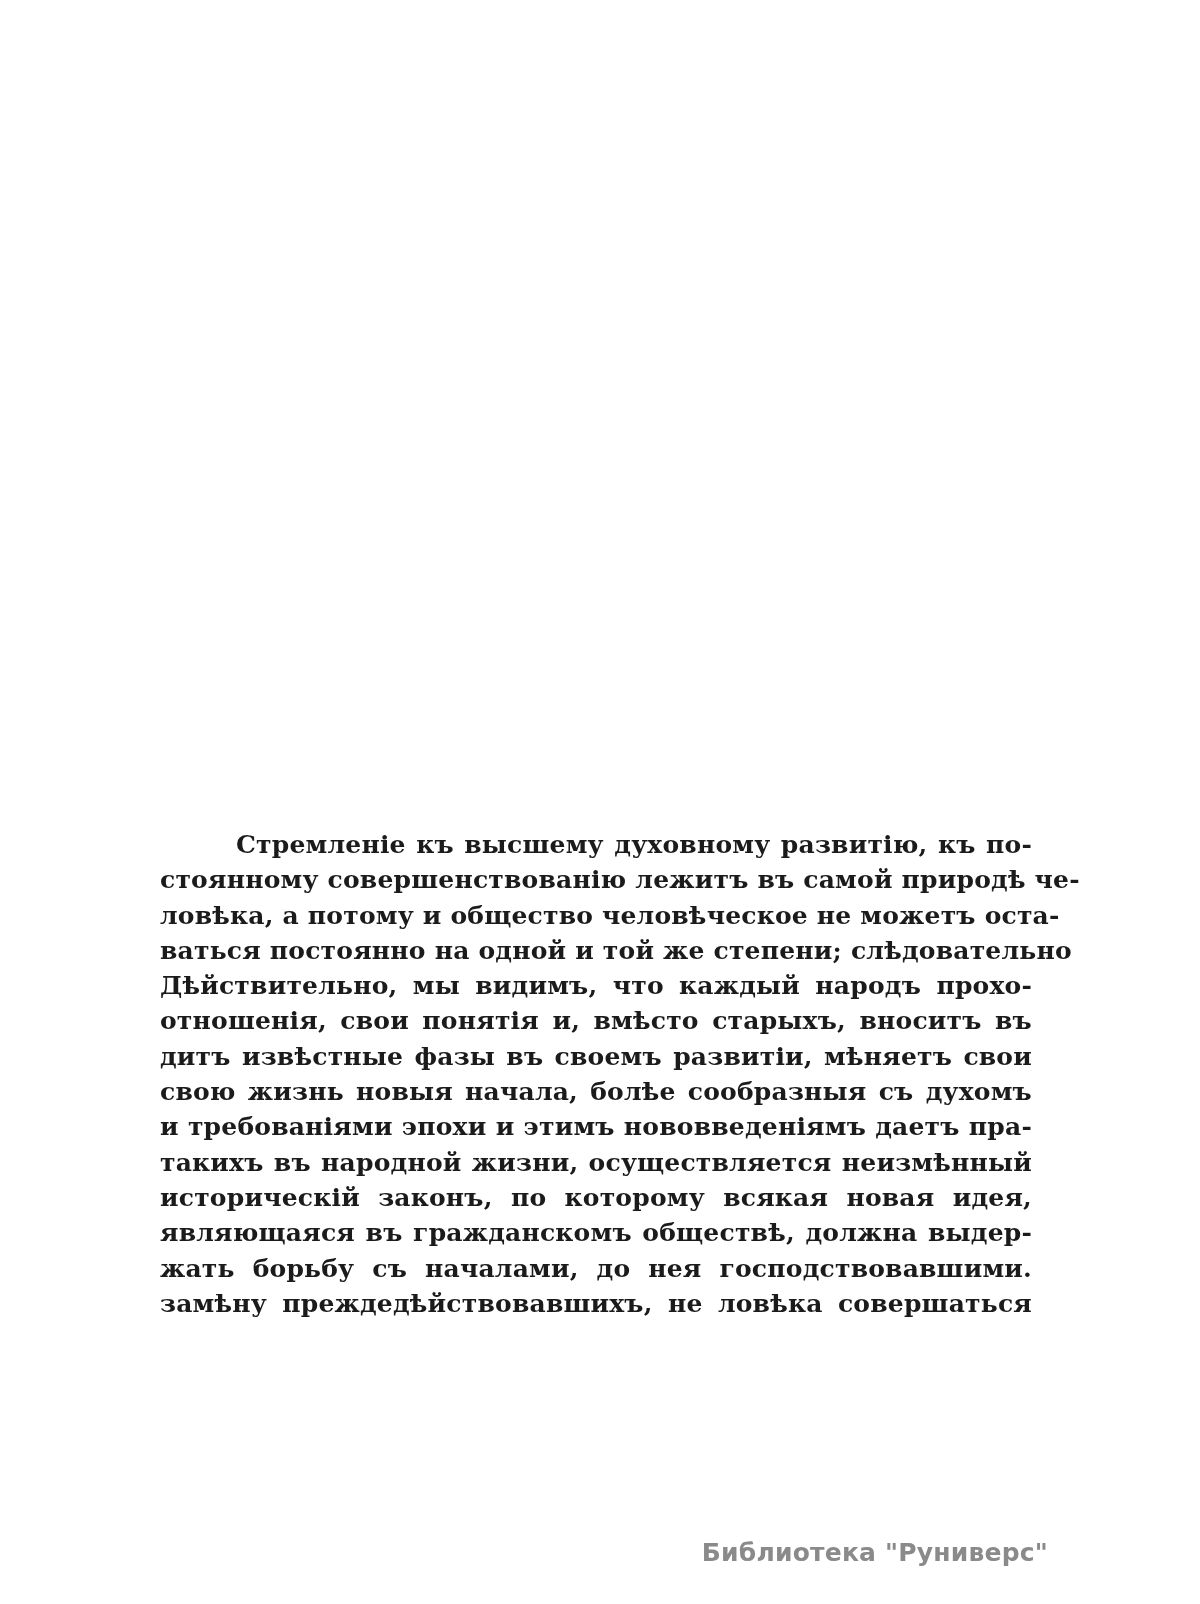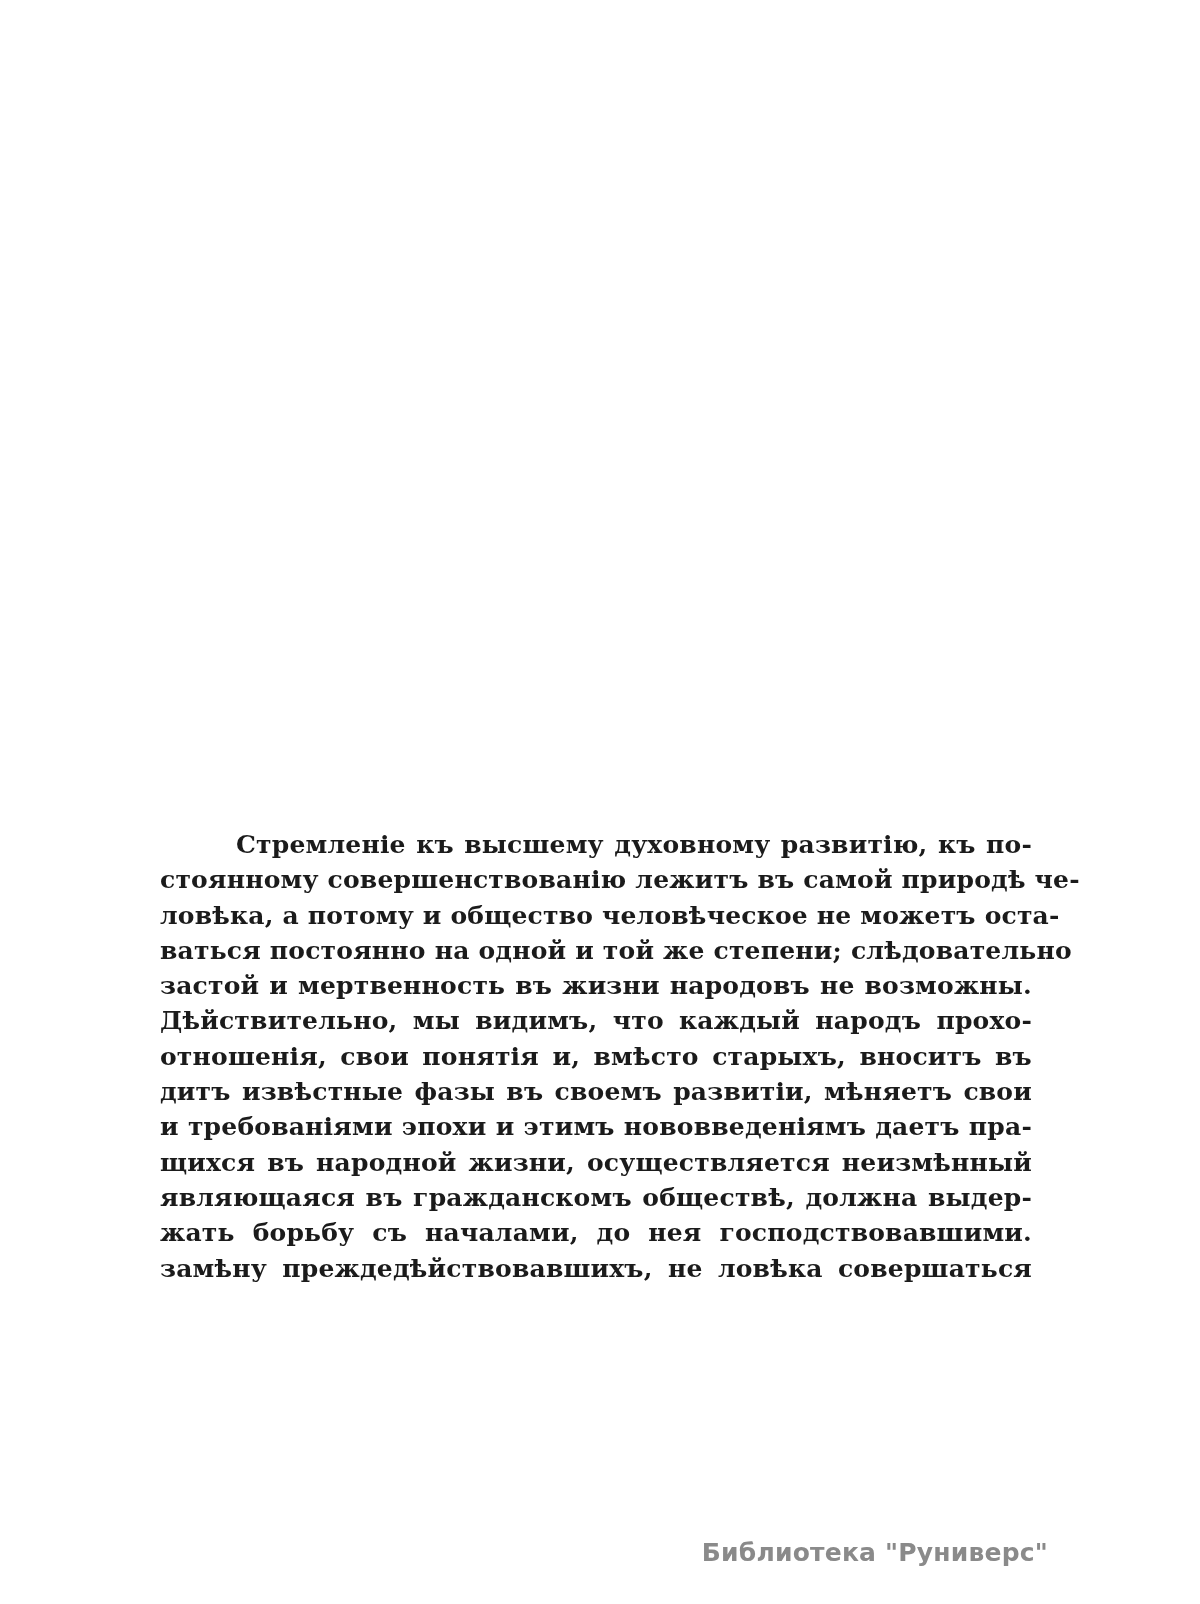--- a/index.html
+++ b/index.html
@@ -55,26 +55,27 @@
 </head>
 <body>
 
 <div class="scan-page">
 
   <div class="paragraph">
     <span class="line indent">Стремленіе  къ  высшему  духовному  развитію,  къ  по-</span>
     <span class="line">стоянному совершенствованію  лежитъ въ самой природѣ че-</span>
     <span class="line">ловѣка,  а потому и общество человѣческое  не можетъ оста-</span>
     <span class="line">ваться постоянно на одной и той же  степени; слѣдовательно</span>
-    <span class="line">застой  и  мертвенность  въ  жизни  народовъ   не  возможны.</span>
     <span class="line">Дѣйствительно,  мы  видимъ,  что  каждый  народъ   прохо-</span>
     <span class="line">отношенія,  свои  понятія  и,  вмѣсто  старыхъ,   вноситъ  въ</span>
     <span class="line">дитъ  извѣстные  фазы  въ  своемъ  развитіи,  мѣняетъ   свои</span>
+    <span class="line">свою  жизнь  новыя   начала,  болѣе  сообразныя  съ  духомъ</span>
     <span class="line">и  требованіями  эпохи  и  этимъ  нововведеніямъ  даетъ  пра-</span>
-    <span class="line">щихся   въ  народной  жизни,  осуществляется   неизмѣнный</span>
+    <span class="line">такихъ   въ  народной  жизни,  осуществляется   неизмѣнный</span>
+    <span class="line">историческій  законъ,   по  которому   всякая  новая   идея,</span>
     <span class="line">являющаяся  въ  гражданскомъ  обществѣ,  должна  выдер-</span>
     <span class="line">жать  борьбу   съ  началами,   до  нея   господствовавшими.</span>
     <span class="line">замѣну   преждедѣйствовавшихъ,  не  ловѣка   совершаться</span>
   </div>
 
   <div class="watermark">Библиотека "Руниверс"</div>
 
 </div>
 
 </body></html>

